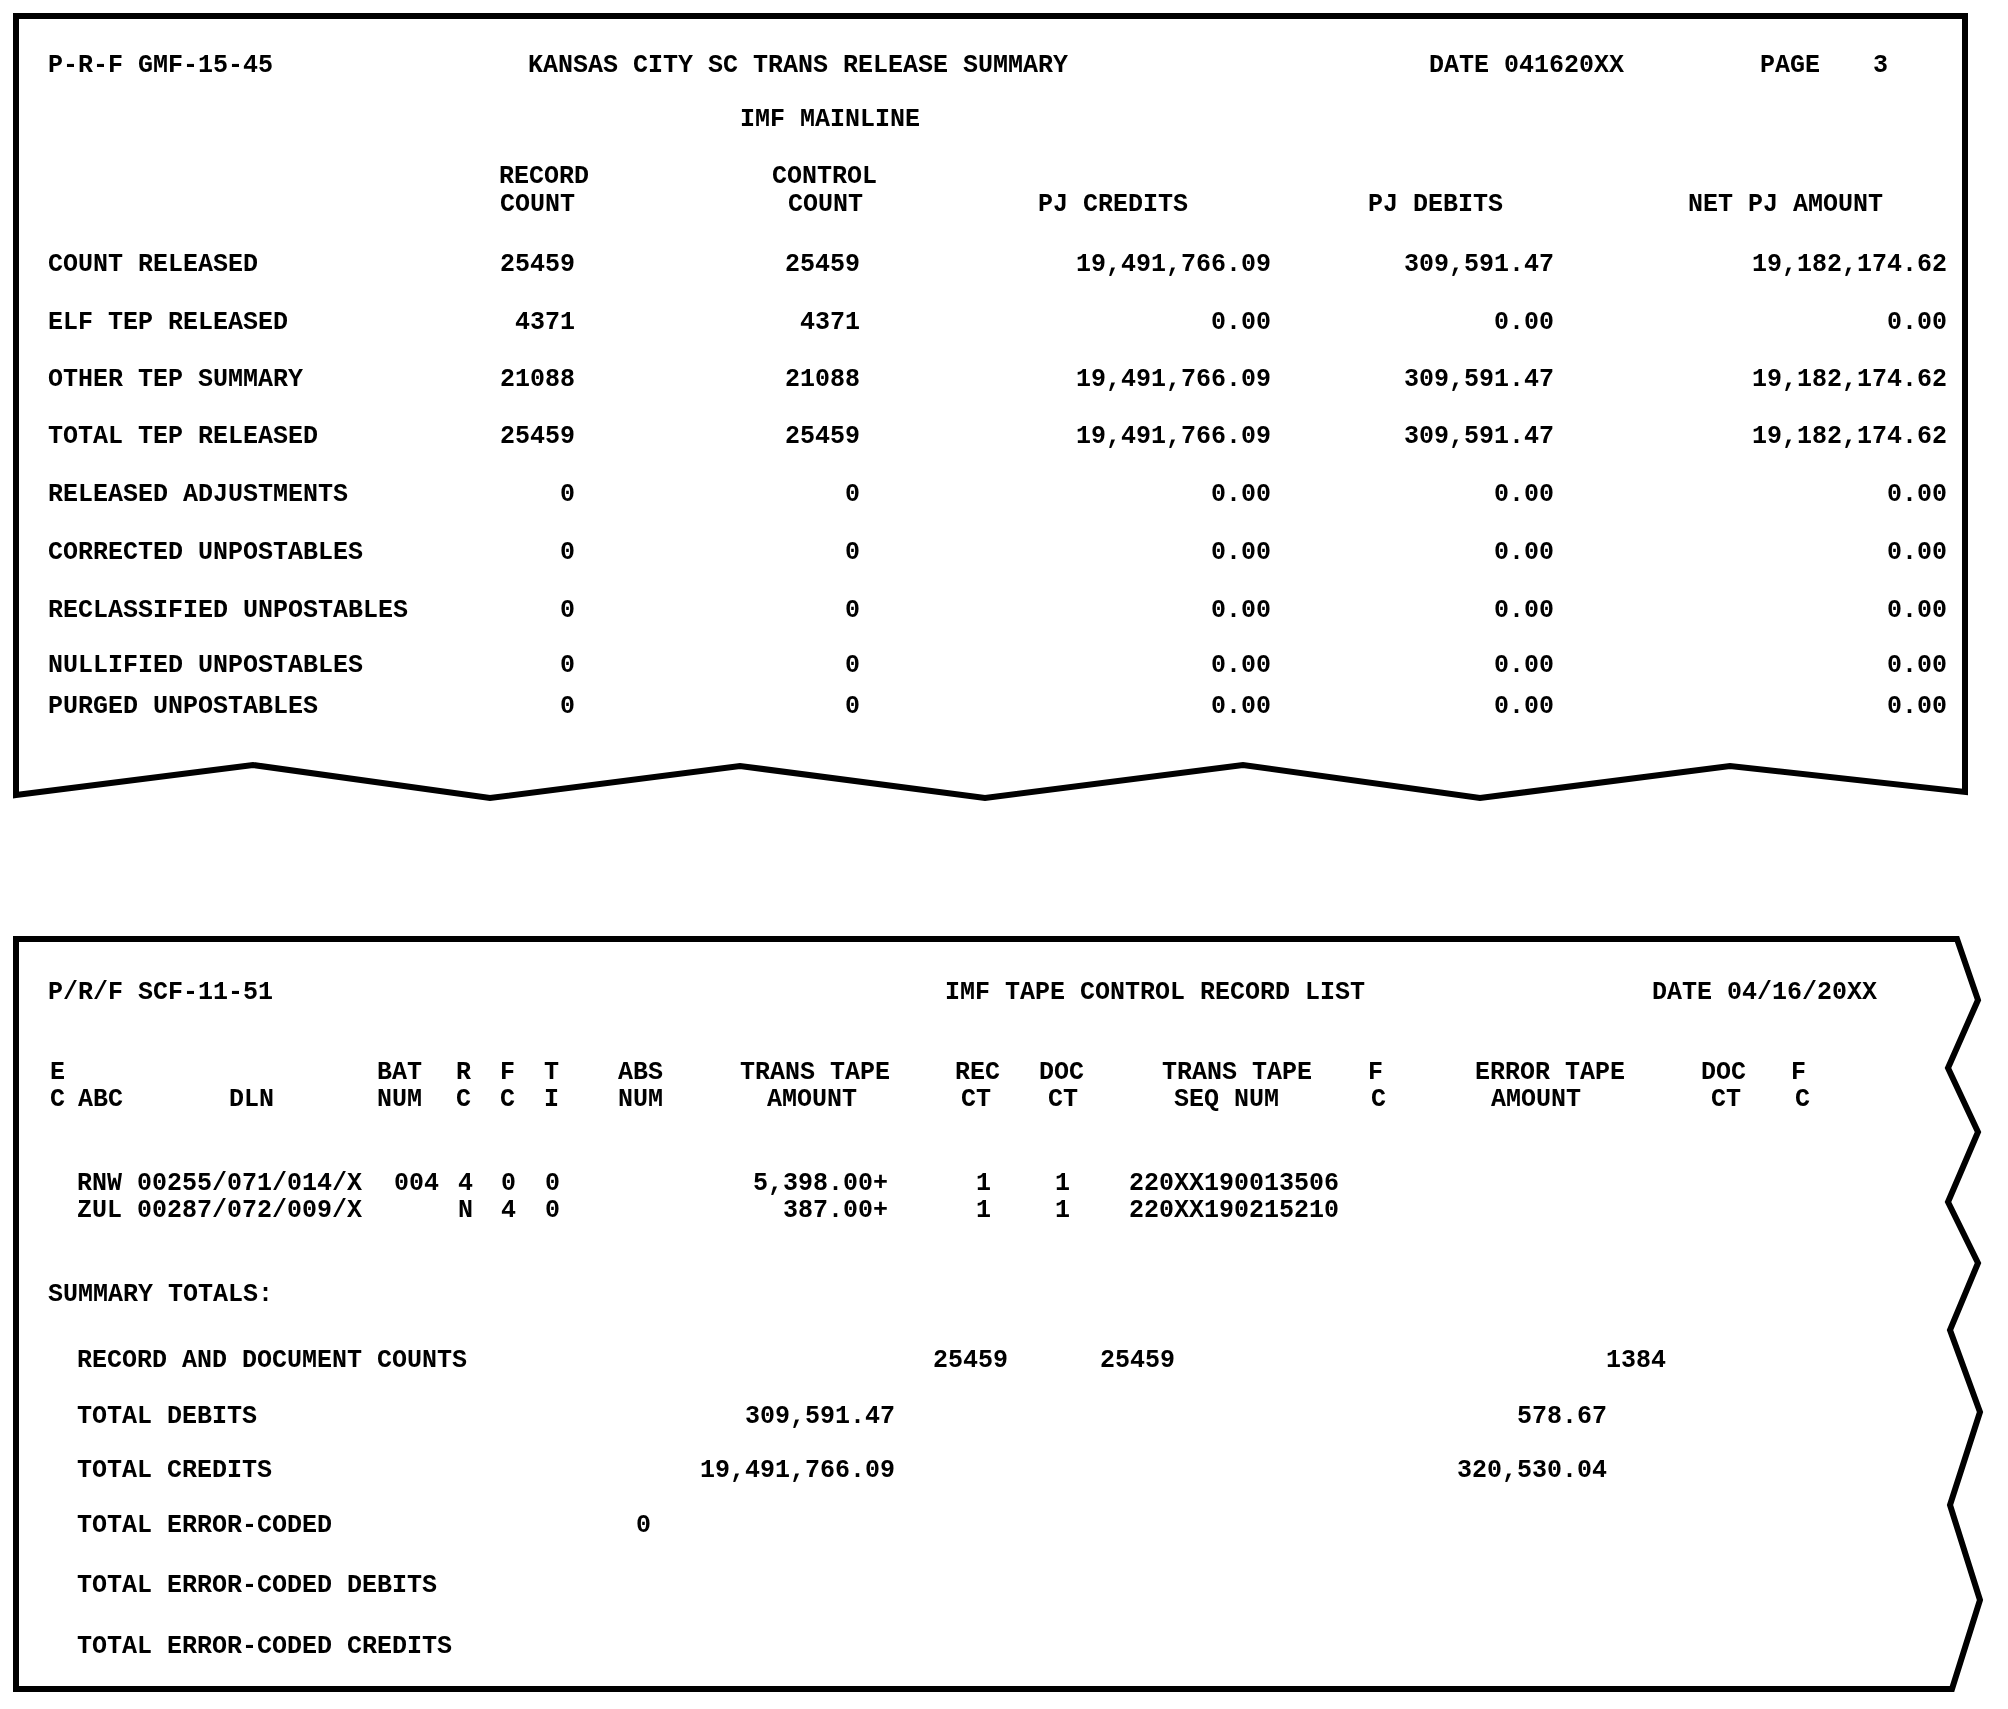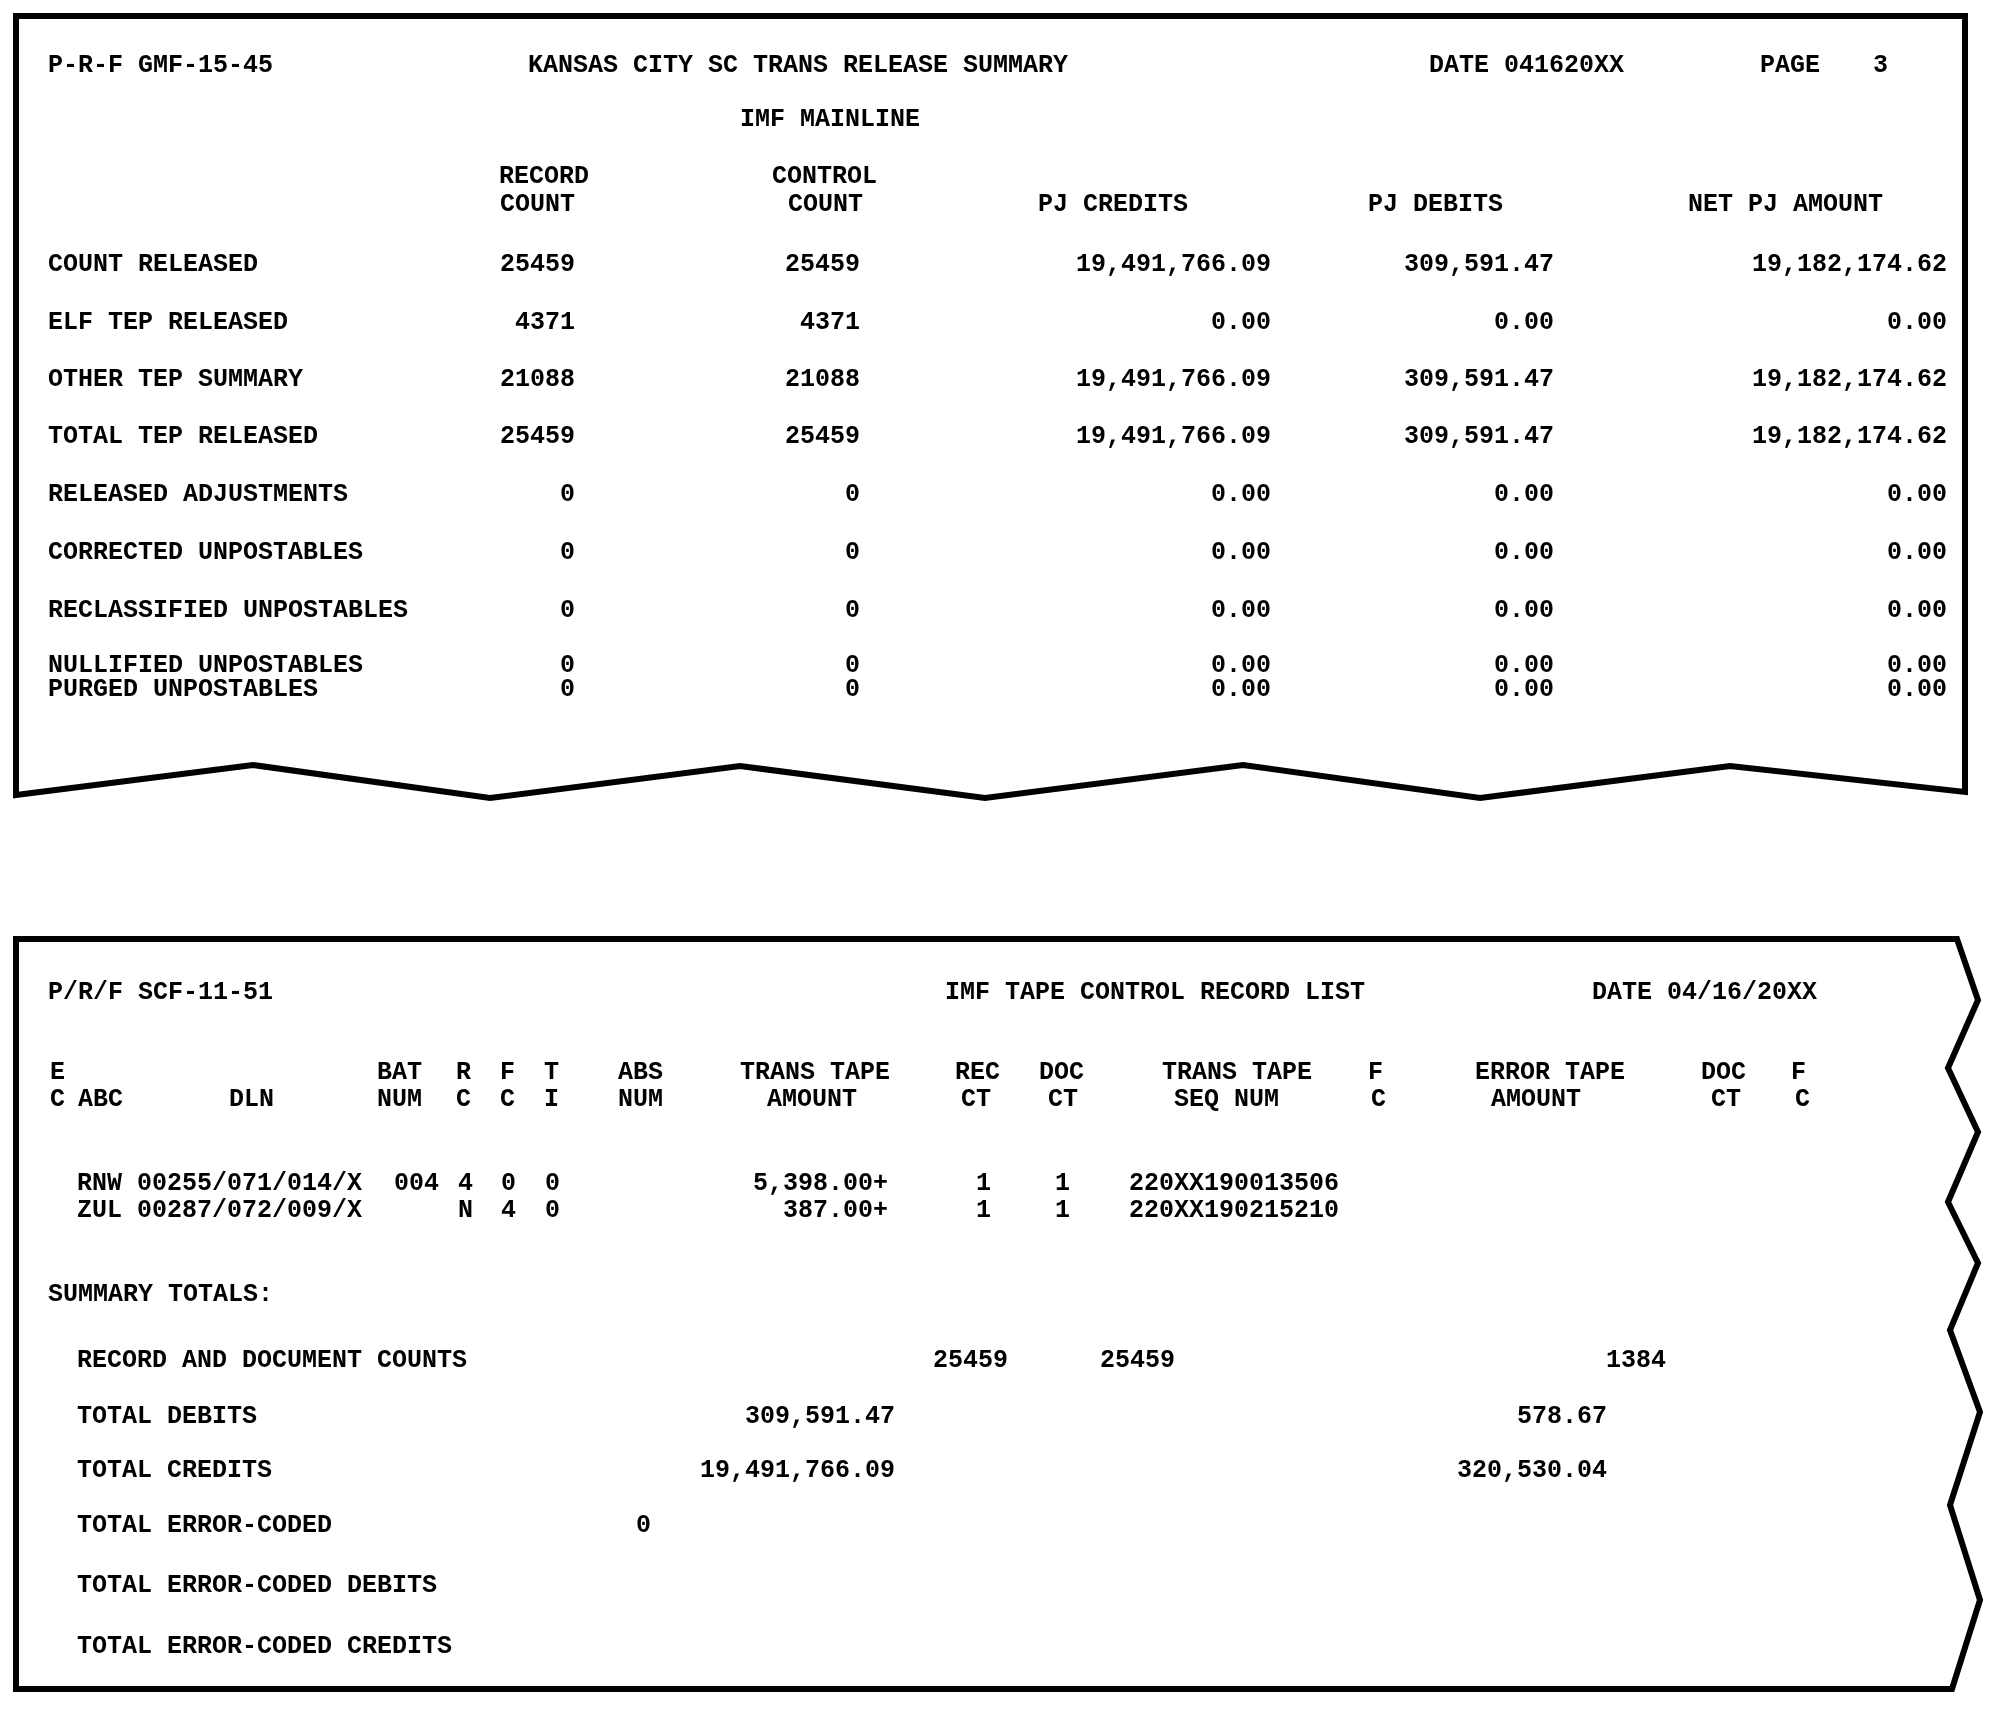--- a/index.html
+++ b/index.html
@@ -4,21 +4,21 @@
 <style>
   html,body{margin:0;padding:0;background:#fff;}
   .page{position:relative;width:2008px;height:1709px;background:#fff;overflow:hidden;
         font-family:"Liberation Mono","DejaVu Sans Mono",monospace;}
   .frame{position:absolute;left:0;top:0;}
   .t{position:absolute;font:bold 25px/26px "Liberation Mono","DejaVu Sans Mono",monospace;
      color:#000;white-space:pre;letter-spacing:0;}
   .num{text-align:right;}
   
   .r0{top:252px}.r1{top:310px}.r2{top:367px}.r3{top:424px}.r4{top:482px}
-  .r5{top:540px}.r6{top:598px}.r7{top:653px}.r8{top:677px}
+  .r5{top:540px}.r6{top:598px}.r7{top:653px}.r8{top:694px}
   
   .c-label{left:48px}
   .c-rec{right:1433px}
   .c-doc{right:1148px}
   .c-cred{right:737px}
   .c-deb{right:454px}
   .c-net{right:61px}
   
   .d0{top:1171px}.d1{top:1198px}
   .x-abc{left:77px}.x-dln{left:137px}.x-bat{left:394px}.x-rc{left:458px}
@@ -128,21 +128,21 @@
       <span class="t num c-cred r8">0.00</span>
       <span class="t num c-deb r8">0.00</span>
       <span class="t num c-net r8">0.00</span>
     </div>
   </section>
 
   <section>
 
     <span class="t" style="left:48px;top:980px">P/R/F SCF-11-51</span>
     <span class="t" style="left:945px;top:980px">IMF TAPE CONTROL RECORD LIST</span>
-    <span class="t" style="left:1592px;top:980px">DATE 04/16/20XX</span>
+    <span class="t" style="left:1652px;top:980px">DATE 04/16/20XX</span>
 
     <span class="t" style="left:50px;top:1060px">E</span>
     <span class="t" style="left:377px;top:1060px">BAT</span>
     <span class="t" style="left:456px;top:1060px">R</span>
     <span class="t" style="left:500px;top:1060px">F</span>
     <span class="t" style="left:544px;top:1060px">T</span>
     <span class="t" style="left:618px;top:1060px">ABS</span>
     <span class="t" style="left:740px;top:1060px">TRANS TAPE</span>
     <span class="t" style="left:955px;top:1060px">REC</span>
     <span class="t" style="left:1039px;top:1060px">DOC</span>

